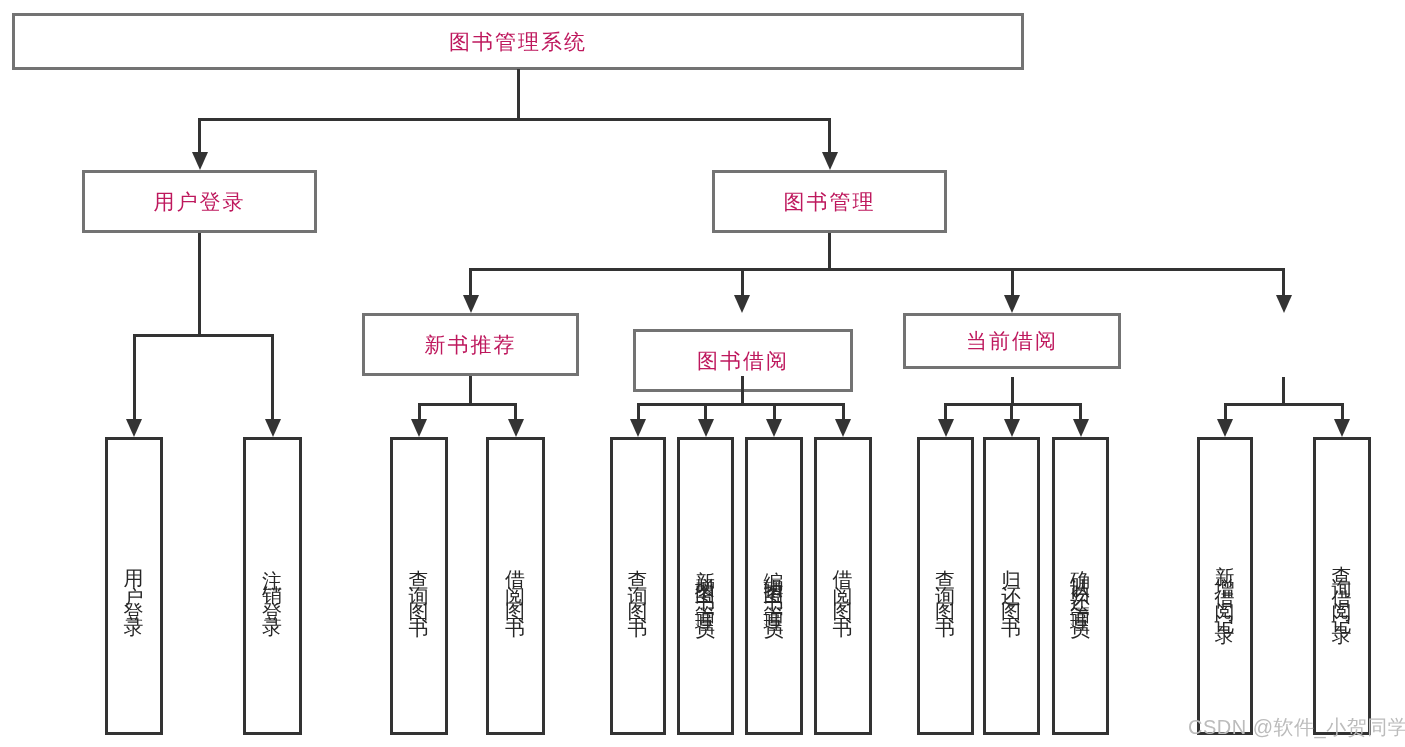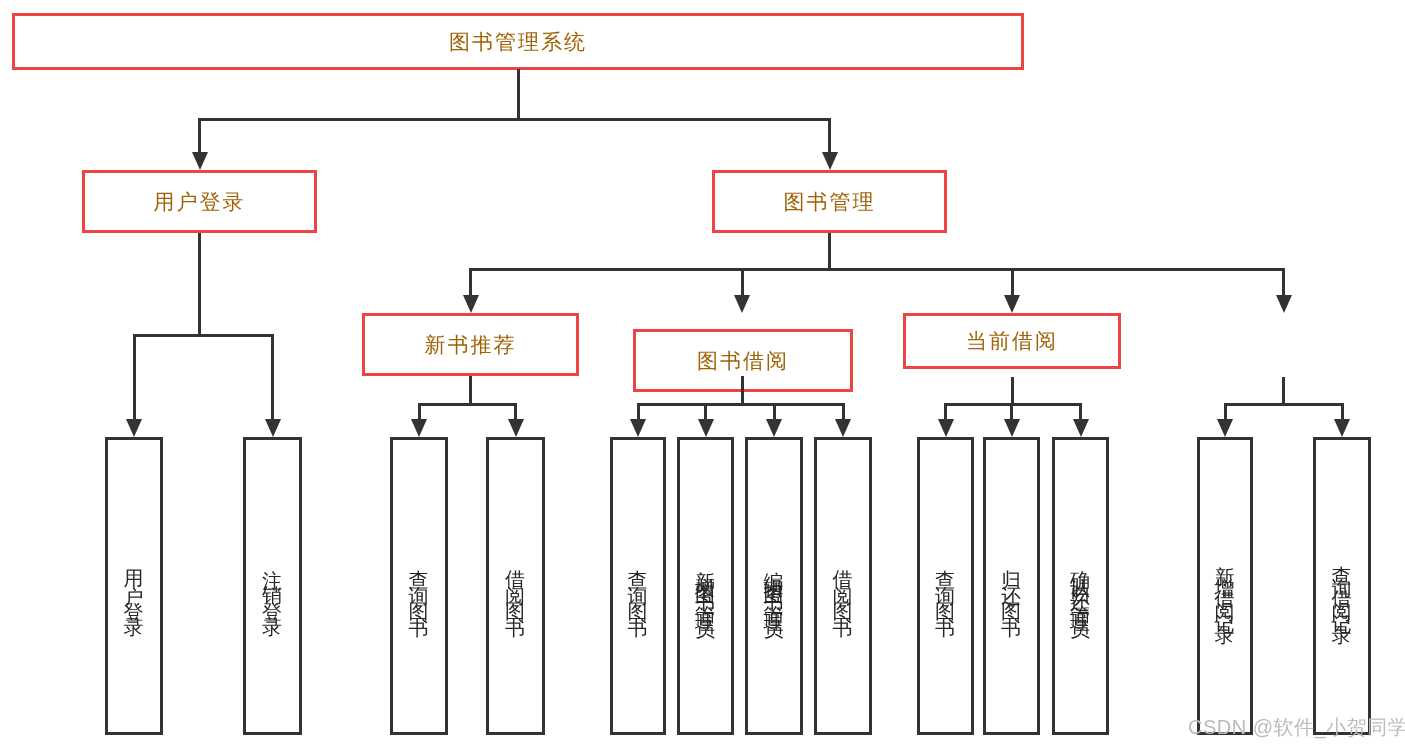--- a/index.html
+++ b/index.html
@@ -2,23 +2,23 @@
 <html><head>
 <meta charset="utf-8">
 <style>
   html,body{margin:0;padding:0;background:#ffffff;}
   .stage{
     position:relative;width:1405px;height:747px;background:#ffffff;overflow:hidden;
     font-family:"Liberation Sans","DejaVu Sans",sans-serif;
   }
   
   .node{
-    position:absolute;background:#ffffff;border:3px solid #ef4444;box-sizing:border-box;
+    position:absolute;background:#ffffff;border:3px solid #737373;box-sizing:border-box;
     display:flex;align-items:center;justify-content:center;
-    font-size:21px;color:#a16207;letter-spacing:2px;white-space:nowrap;
+    font-size:21px;color:#be185d;letter-spacing:2px;white-space:nowrap;
   }
   .leaf{
     position:absolute;top:437px;height:298px;background:#ffffff;border:3px solid #333333;
     box-sizing:border-box;display:flex;align-items:center;justify-content:center;
   }
   .leaf span{
     writing-mode:vertical-rl;text-orientation:mixed;line-height:1;
     font-size:20px;color:#262626;white-space:nowrap;
   }
   .ls16 span{letter-spacing:16px;}

